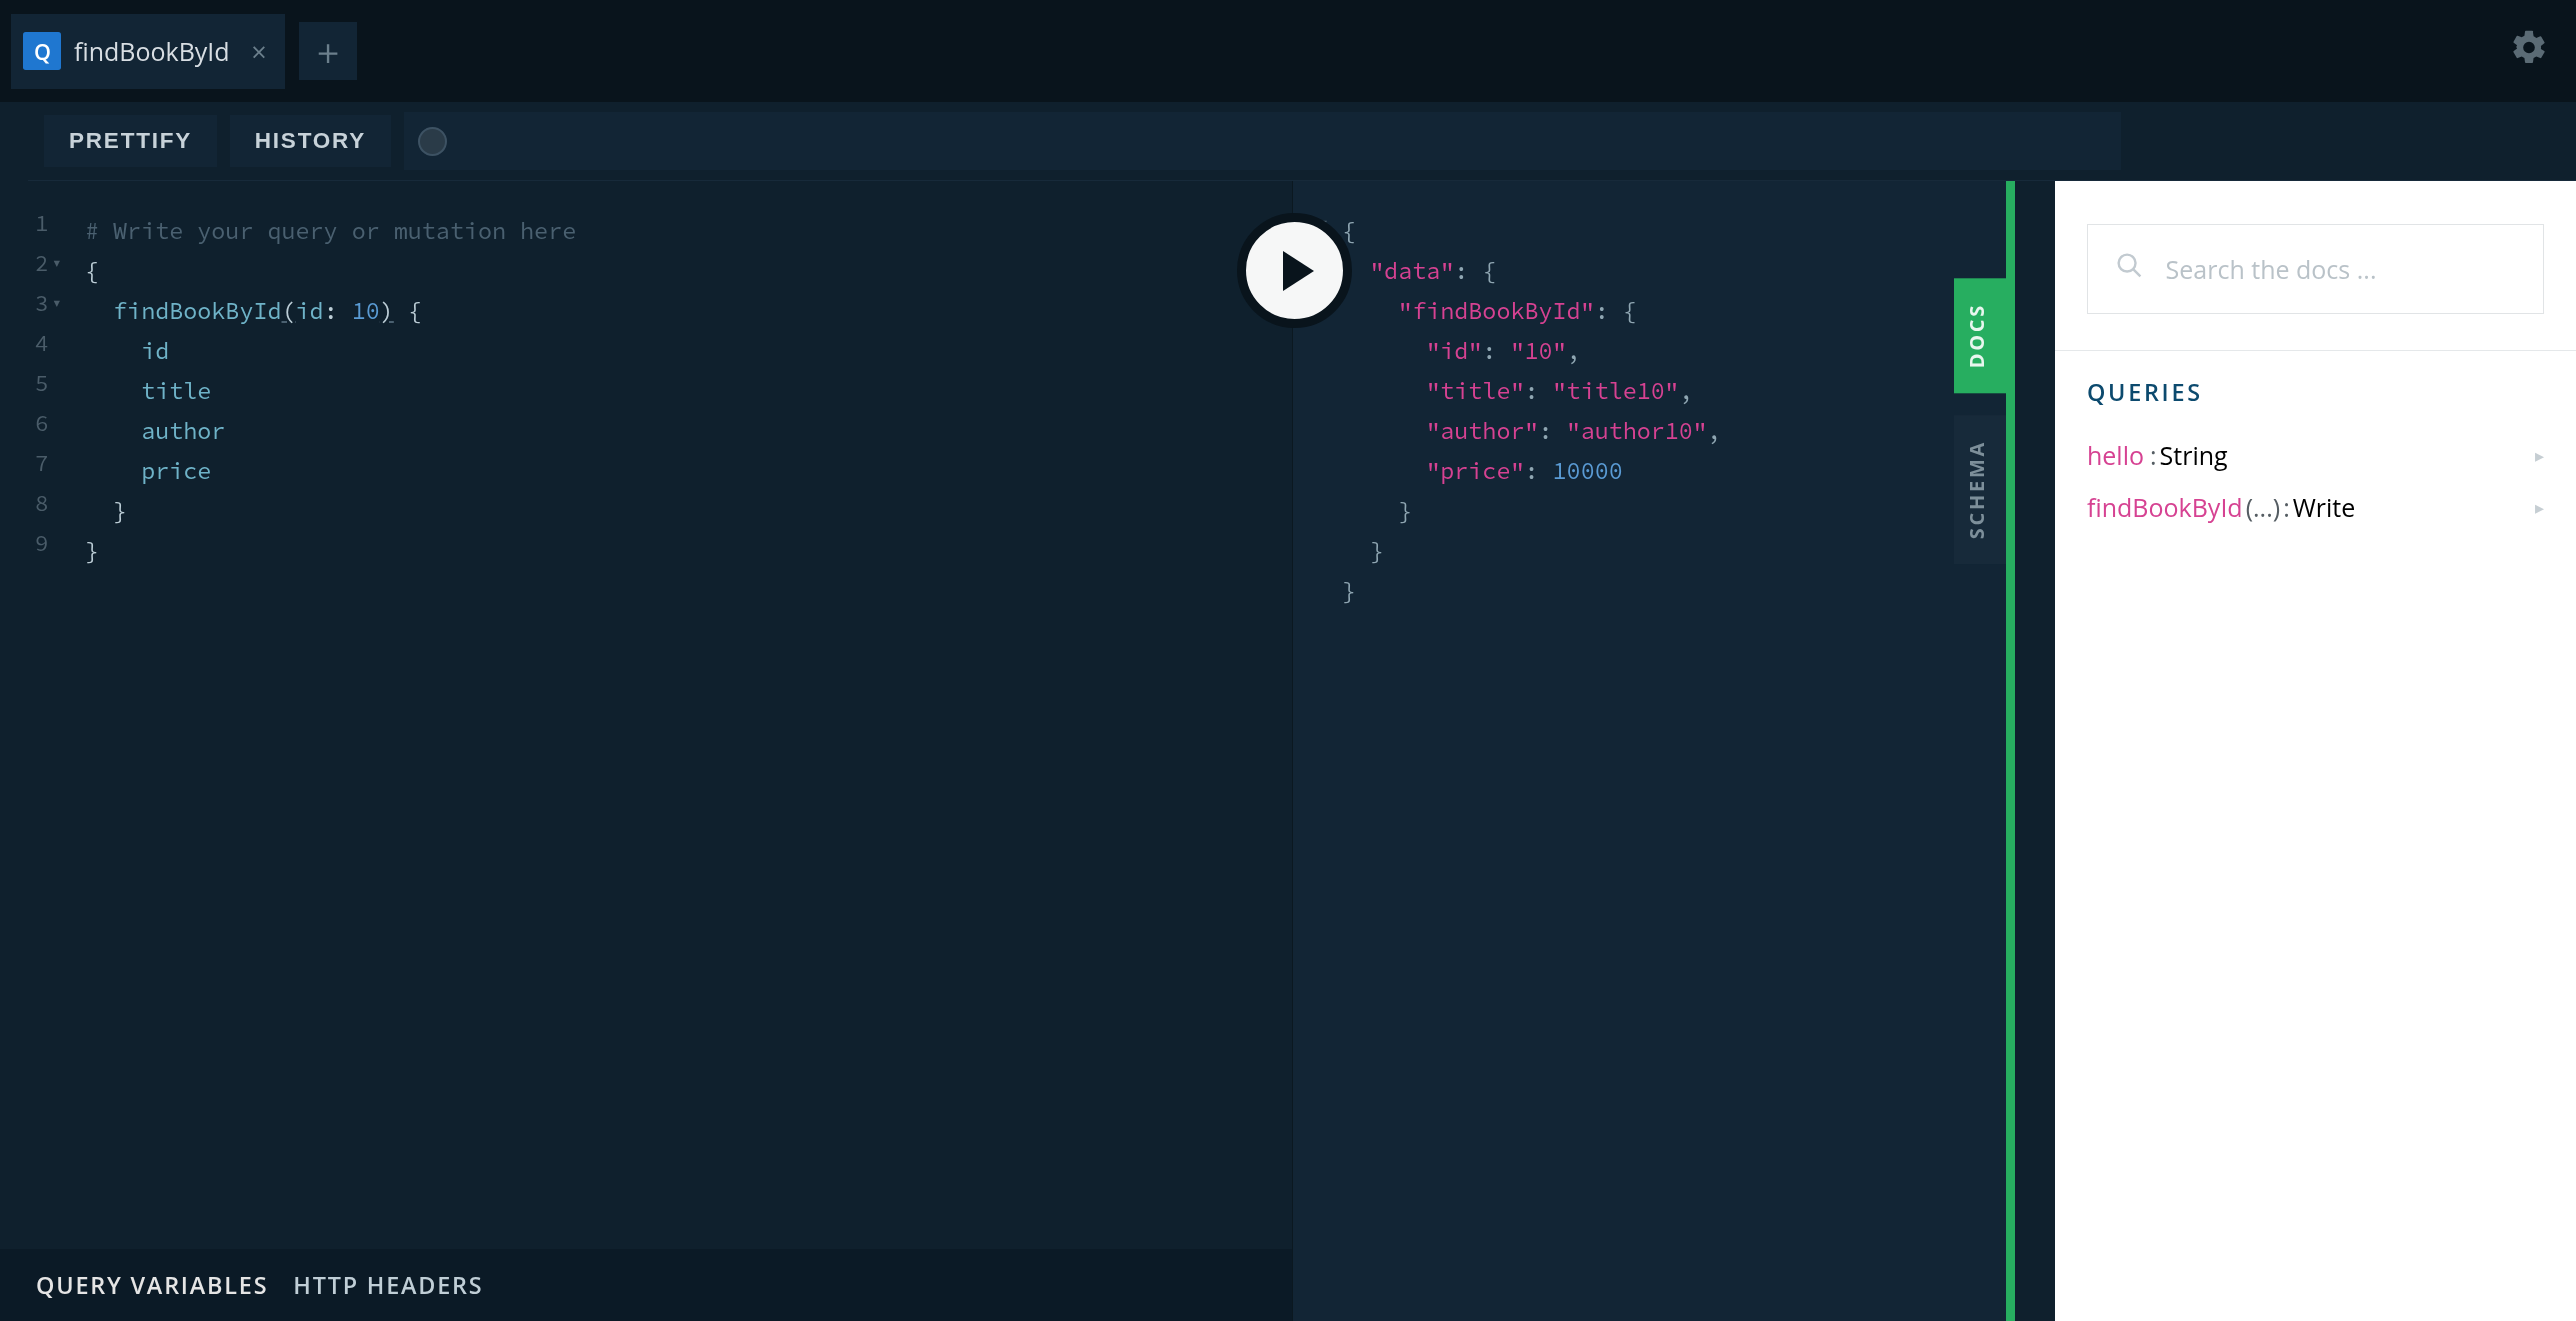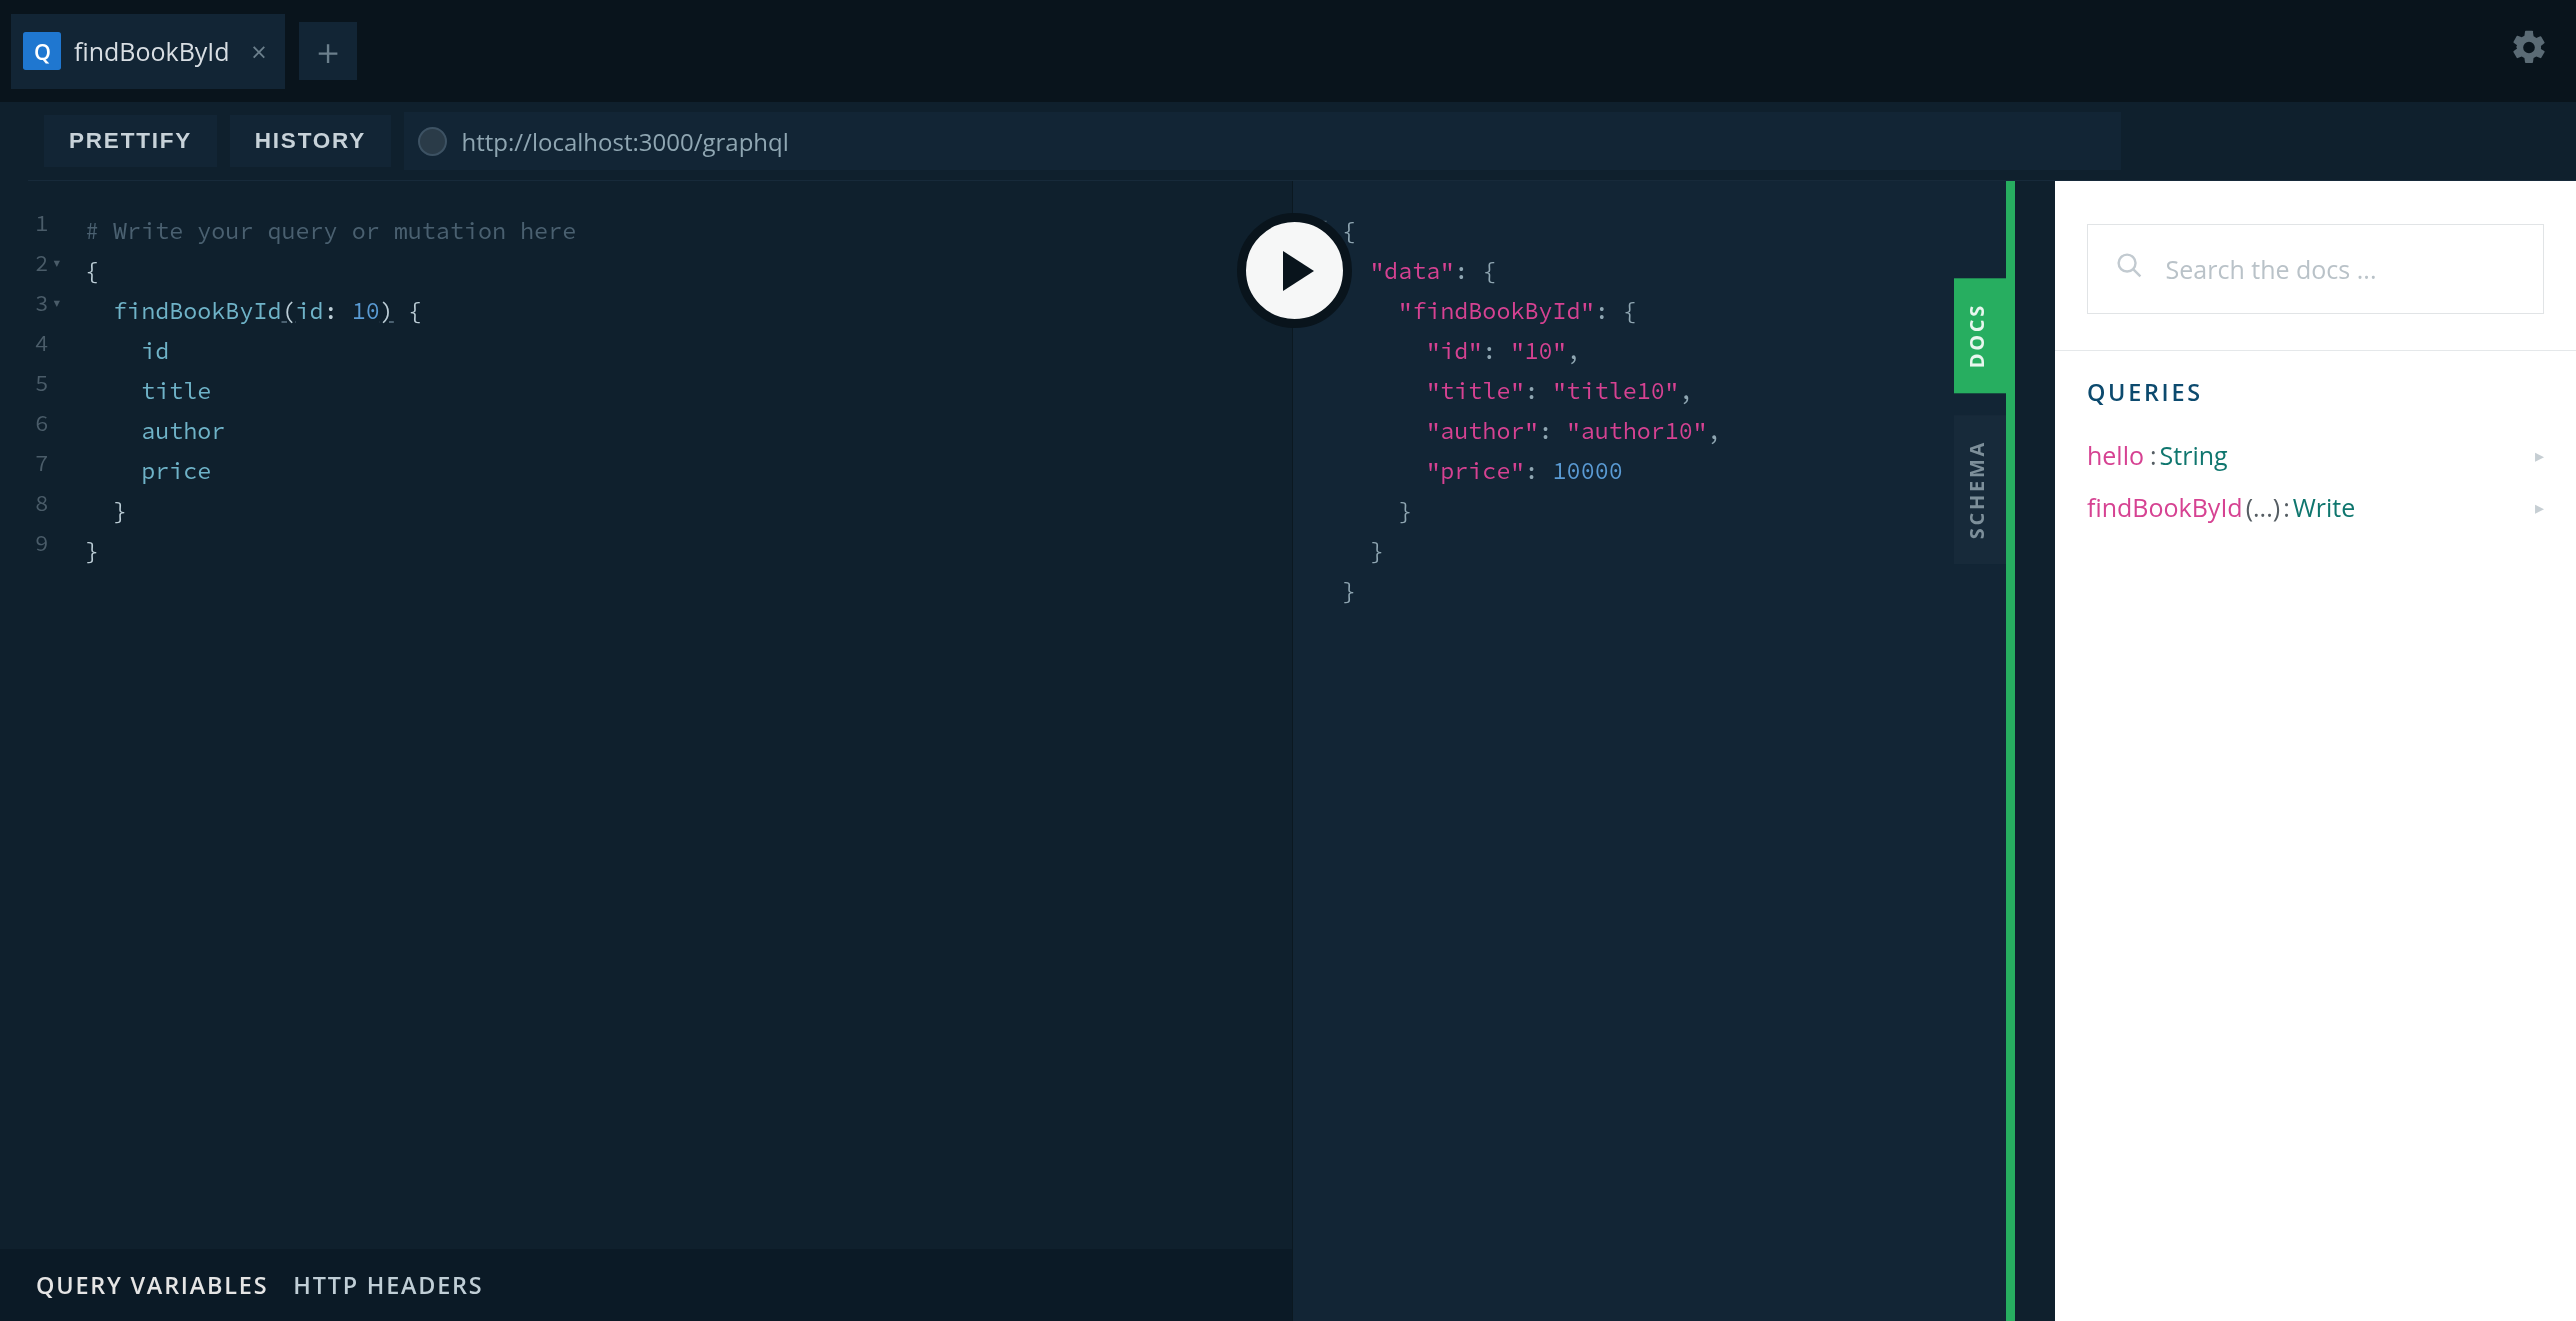--- a/index.html
+++ b/index.html
@@ -279,21 +279,21 @@
     padding: 9px 32px;
     font-size: 25px;
     display: flex;
     align-items: center;
     justify-content: space-between;
     cursor: pointer;
   }
   .docs-item-left { display: flex; gap: 3px; }
   .q-name { color: #d64292; }
   .q-punct { color: #555d63; }
-  .q-type { color: #0f766e; }
+  .q-type { color: #000000; }
   .chev { color: #c6ced3; font-size: 18px; }
 
   pre { margin: 8px; font-family: inherit; }
 </style>
 </head>
 <body>
 
 <div class="app">
 
   <div class="tabbar">
@@ -308,21 +308,20 @@
           <path d="M19.14,12.94a7.07,7.07,0,0,0,.05-.94,7.07,7.07,0,0,0-.05-.94l2.03-1.58a.5.5,0,0,0,.12-.64l-1.92-3.32a.5.5,0,0,0-.61-.22l-2.39.96a7.22,7.22,0,0,0-1.62-.94l-.36-2.54A.5.5,0,0,0,13.9,2h-3.8a.5.5,0,0,0-.49.42L9.25,4.96a7.22,7.22,0,0,0-1.62.94l-2.39-.96a.5.5,0,0,0-.61.22L2.71,8.48a.5.5,0,0,0,.12.64l2.03,1.58a7.07,7.07,0,0,0-.5.94,7.07,7.07,0,0,0,.5.94L2.83,14.16a.5.5,0,0,0-.12.64l1.92,3.32a.5.5,0,0,0,.61.22l2.39-.96a7.22,7.22,0,0,0,1.62.94l.36,2.54a.5.5,0,0,0,.49.42h3.8a.5.5,0,0,0,.49-.42l.36-2.54a7.22,7.22,0,0,0,1.62-.94l2.39.96a.5.5,0,0,0,.61-.22l1.92-3.32a.5.5,0,0,0-.12-.64ZM12,15.5A3.5,3.5,0,1,1,15.5,12,3.5,3.5,0,0,1,12,15.5Z"></path>
         </svg>
     </div>
   </div>
 
   <div class="toolbar">
     <button class="btn">PRETTIFY</button>
     <button class="btn">HISTORY</button>
     <div class="endpoint-wrap">
       <div class="reachable-dot"></div>
-      <input class="endpoint-input" value="http://localhost:3000/graphql" style="">
     </div>
   </div>
 
   <div class="main">
 
     <div class="editor-col">
       <div class="editor-body">
         <div class="gutter">
           <div class="line-num">1</div>
           <div class="line-num">2</div>

